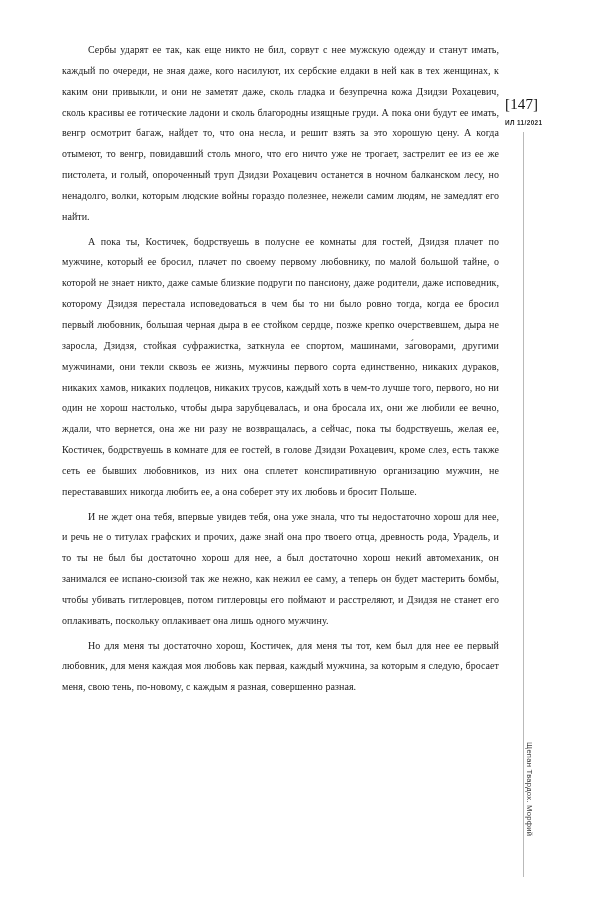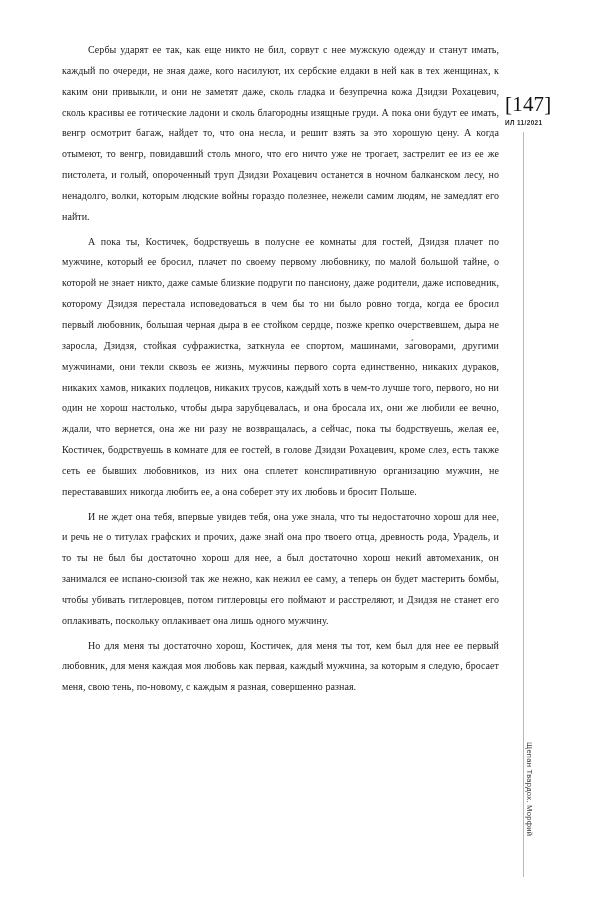--- a/index.html
+++ b/index.html
@@ -44,21 +44,21 @@
 
   
   .folio-block {
     position: absolute;
     left: 505px;
     top: 92px;
     width: 86px;
     text-align: left;
   }
   .folio {
-    font-size: 21px;
+    font-size: 15px;
     line-height: 24px;
     font-weight: 400;
     color: #111111;
     letter-spacing: 0.01em;
   }
   .issue-line {
     margin-top: 3px;
     font-family: "Liberation Sans", "DejaVu Sans", sans-serif;
     font-size: 6.4px;
     line-height: 8px;

